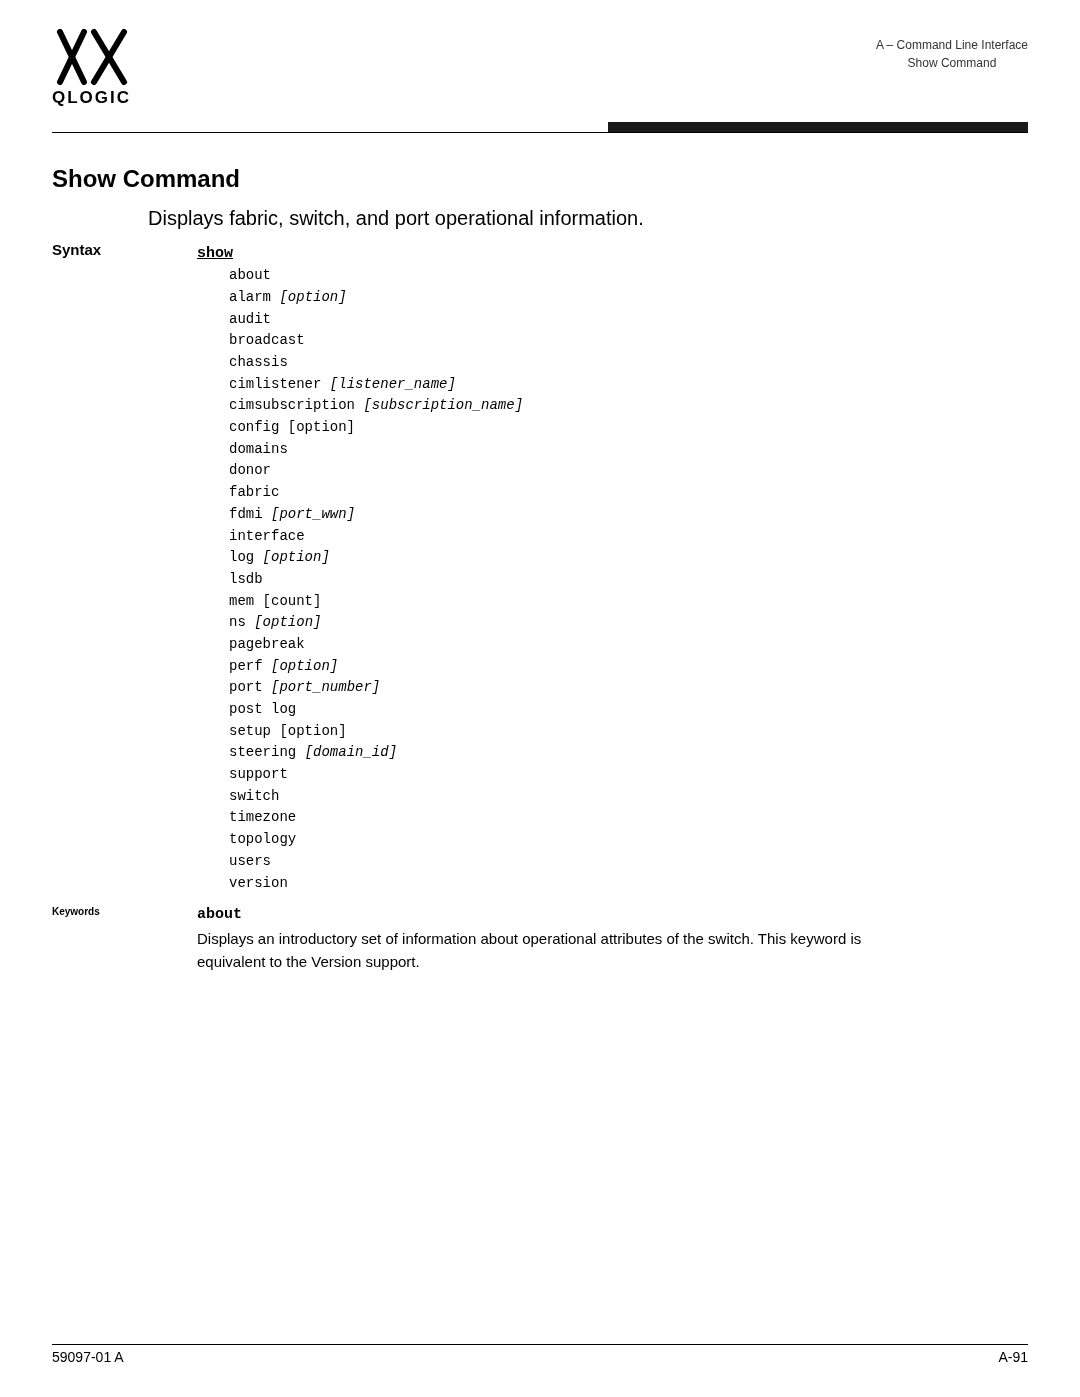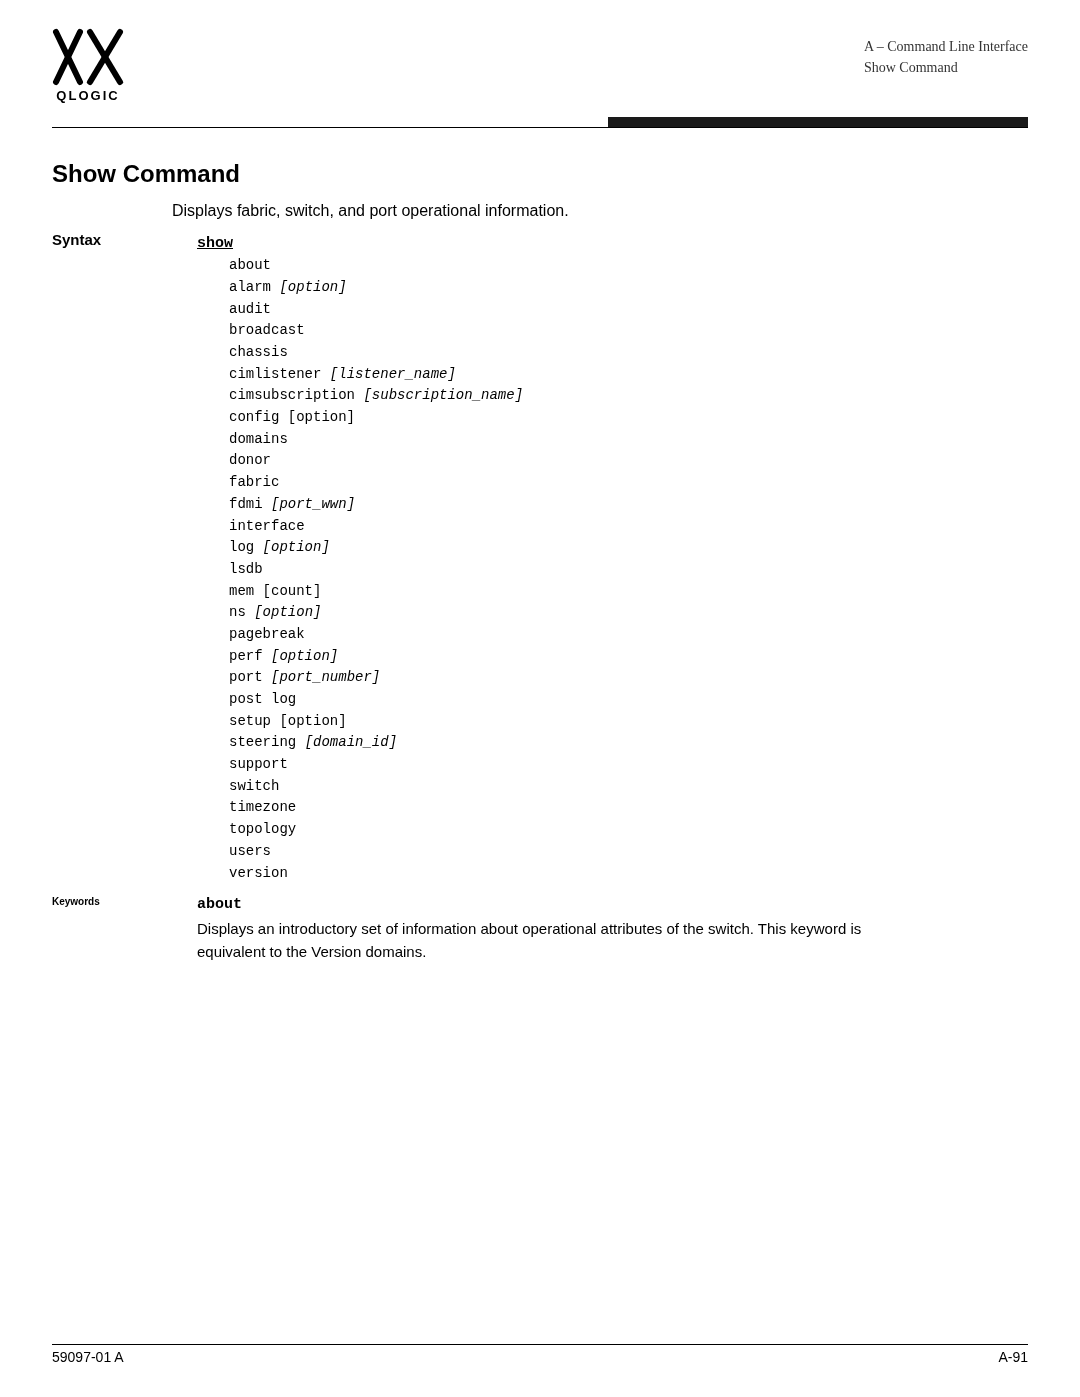--- a/index.html
+++ b/index.html
@@ -31,34 +31,33 @@
       flex-direction: column;
       align-items: center;
     }
 
     .logo-svg {
       width: 72px;
       height: 58px;
     }
 
     .logo-text {
-      font-size: 13px;
+      font-size: 17px;
       font-weight: bold;
       letter-spacing: 2px;
       margin-top: 2px;
       color: #000;
     }
 
     .header-right {
-      text-align: left;
-      font-size: 14px;
+      text-align: center;
+      font-size: 12px;
       color: #333;
       line-height: 1.5;
       padding-top: 8px;
-      font-family: Liberation Serif, serif;
     }
 
     
     .header-bar {
       margin: 14px 52px 0 52px;
       display: flex;
       justify-content: flex-end;
     }
 
     .header-bar-block {
@@ -81,23 +80,23 @@
 
     
     .page-title {
       font-size: 24px;
       font-weight: bold;
       margin-bottom: 14px;
       color: #000;
     }
 
     .description {
-      margin-left: 120px;
+      margin-left: 96px;
       margin-bottom: 10px;
-      font-size: 16px;
+      font-size: 20px;
     }
 
     
     .section-row {
       display: flex;
       margin-bottom: 6px;
       align-items: flex-start;
     }
 
     .section-label {
@@ -218,21 +217,21 @@
     <span class="section-label">Syntax</span>
     <div class="section-content">
       <span class="cmd-main">show</span>
       <span id="syntax-items-container"><span class="cmd-item">about</span><span class="cmd-item">alarm <em>[option]</em></span><span class="cmd-item">audit</span><span class="cmd-item">broadcast</span><span class="cmd-item">chassis</span><span class="cmd-item">cimlistener <em>[listener_name]</em></span><span class="cmd-item">cimsubscription <em>[subscription_name]</em></span><span class="cmd-item">config [option]</span><span class="cmd-item">domains</span><span class="cmd-item">donor</span><span class="cmd-item">fabric</span><span class="cmd-item">fdmi <em>[port_wwn]</em></span><span class="cmd-item">interface</span><span class="cmd-item">log <em>[option]</em></span><span class="cmd-item">lsdb</span><span class="cmd-item">mem [count]</span><span class="cmd-item">ns <em>[option]</em></span><span class="cmd-item">pagebreak</span><span class="cmd-item">perf <em>[option]</em></span><span class="cmd-item">port <em>[port_number]</em></span><span class="cmd-item">post log</span><span class="cmd-item">setup [option]</span><span class="cmd-item">steering <em>[domain_id]</em></span><span class="cmd-item">support</span><span class="cmd-item">switch</span><span class="cmd-item">timezone</span><span class="cmd-item">topology</span><span class="cmd-item">users</span><span class="cmd-item">version</span></span>
     </div>
   </div>
 
   <div class="keywords-row">
     <span class="keywords-label">Keywords</span>
     <div class="keywords-content">
-      <span id="keywords-container"><span class="kw-title">about</span><div class="kw-desc">Displays an introductory set of information about operational attributes of the switch. This keyword is equivalent to the Version domains.</div></span>
+      <span id="keywords-container"><span class="kw-title">about</span><div class="kw-desc">Displays an introductory set of information about operational attributes of the switch. This keyword is equivalent to the Version support.</div></span>
     </div>
   </div>
 
 </div>
 
 <div class="page-footer">
   <span>59097-01 A</span>
   <span>A-91</span>
 </div>
 

